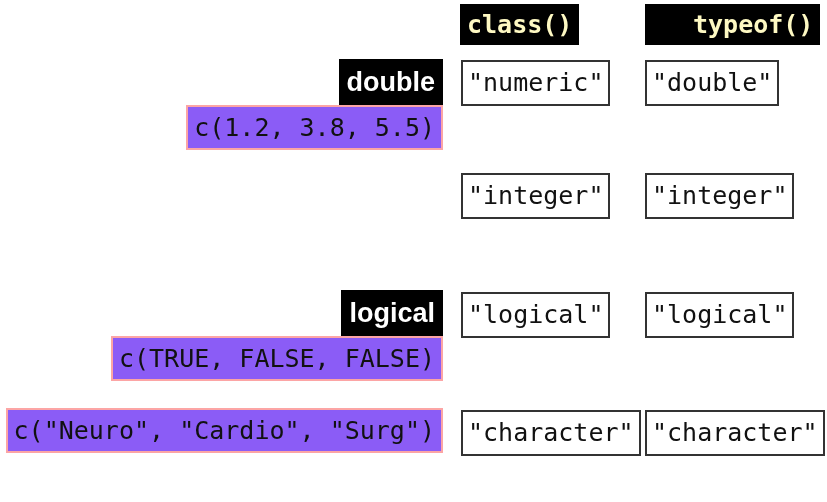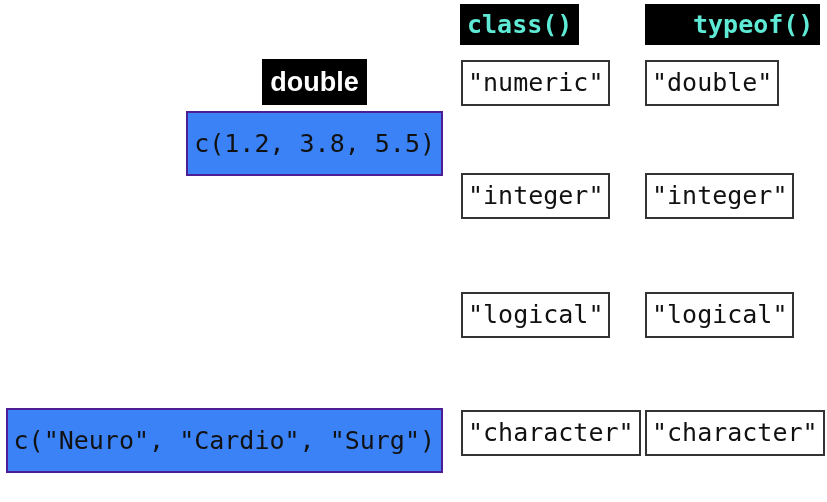--- a/index.html
+++ b/index.html
@@ -10,50 +10,49 @@
     background: #ffffff;
     overflow: hidden;
     font-family: "DejaVu Sans Mono", monospace;
   }
 
   
   .hdr {
     position: absolute;
     top: 4px;
     background: #000000;
-    color: #5eead4;
+    color: #fef9c3;
     font: 700 25px/33px "DejaVu Sans Mono", monospace;
     padding: 4px 7px;
     white-space: nowrap;
   }
   .hcol1 { left: 460px; }
   .hcol2 { left: 645px; padding-left: 48px; }
 
   
   .left-block {
     position: absolute;
     right: 384px;
     display: flex;
     flex-direction: column;
-    align-items: center;
-    gap: 6px;
+    align-items: flex-end;
   }
   .type-label {
     background: #000000;
     color: #ffffff;
     font: 700 27px/36px "Liberation Sans", sans-serif;
     padding: 5px 8px;
     white-space: nowrap;
   }
   .code-box {
-    background: #3b82f6;
-    border: 2px solid #4c1d95;
+    background: #8b5cf6;
+    border: 2px solid #fca5a5;
     color: #111111;
     font: 400 25px/35px "DejaVu Sans Mono", monospace;
-    padding: 13px 6px;
+    padding: 3px 6px;
     white-space: nowrap;
   }
 
   
   .value-box {
     position: absolute;
     background: #ffffff;
     border: 2px solid #333333;
     color: #111111;
     font: 400 25px/36px "DejaVu Sans Mono", monospace;
@@ -82,20 +81,24 @@
     <div class="code-box">c(1.2, 3.8, 5.5)</div>
   </div>
   <div class="value-box vcol1 v-r1">"numeric"</div>
   <div class="value-box vcol2 v-r1">"double"</div>
 
   <div class="left-block lb-r2">
   </div>
   <div class="value-box vcol1 v-r2">"integer"</div>
   <div class="value-box vcol2 v-r2">"integer"</div>
 
+  <div class="left-block lb-r3">
+    <div class="type-label">logical</div>
+    <div class="code-box">c(TRUE, FALSE, FALSE)</div>
+  </div>
   <div class="value-box vcol1 v-r3">"logical"</div>
   <div class="value-box vcol2 v-r3">"logical"</div>
 
   <div class="left-block lb-r4">
     <div class="code-box">c("Neuro", "Cardio", "Surg")</div>
   </div>
   <div class="value-box vcol1 v-r4">"character"</div>
   <div class="value-box vcol2 v-r4">"character"</div>
 
 </div>

